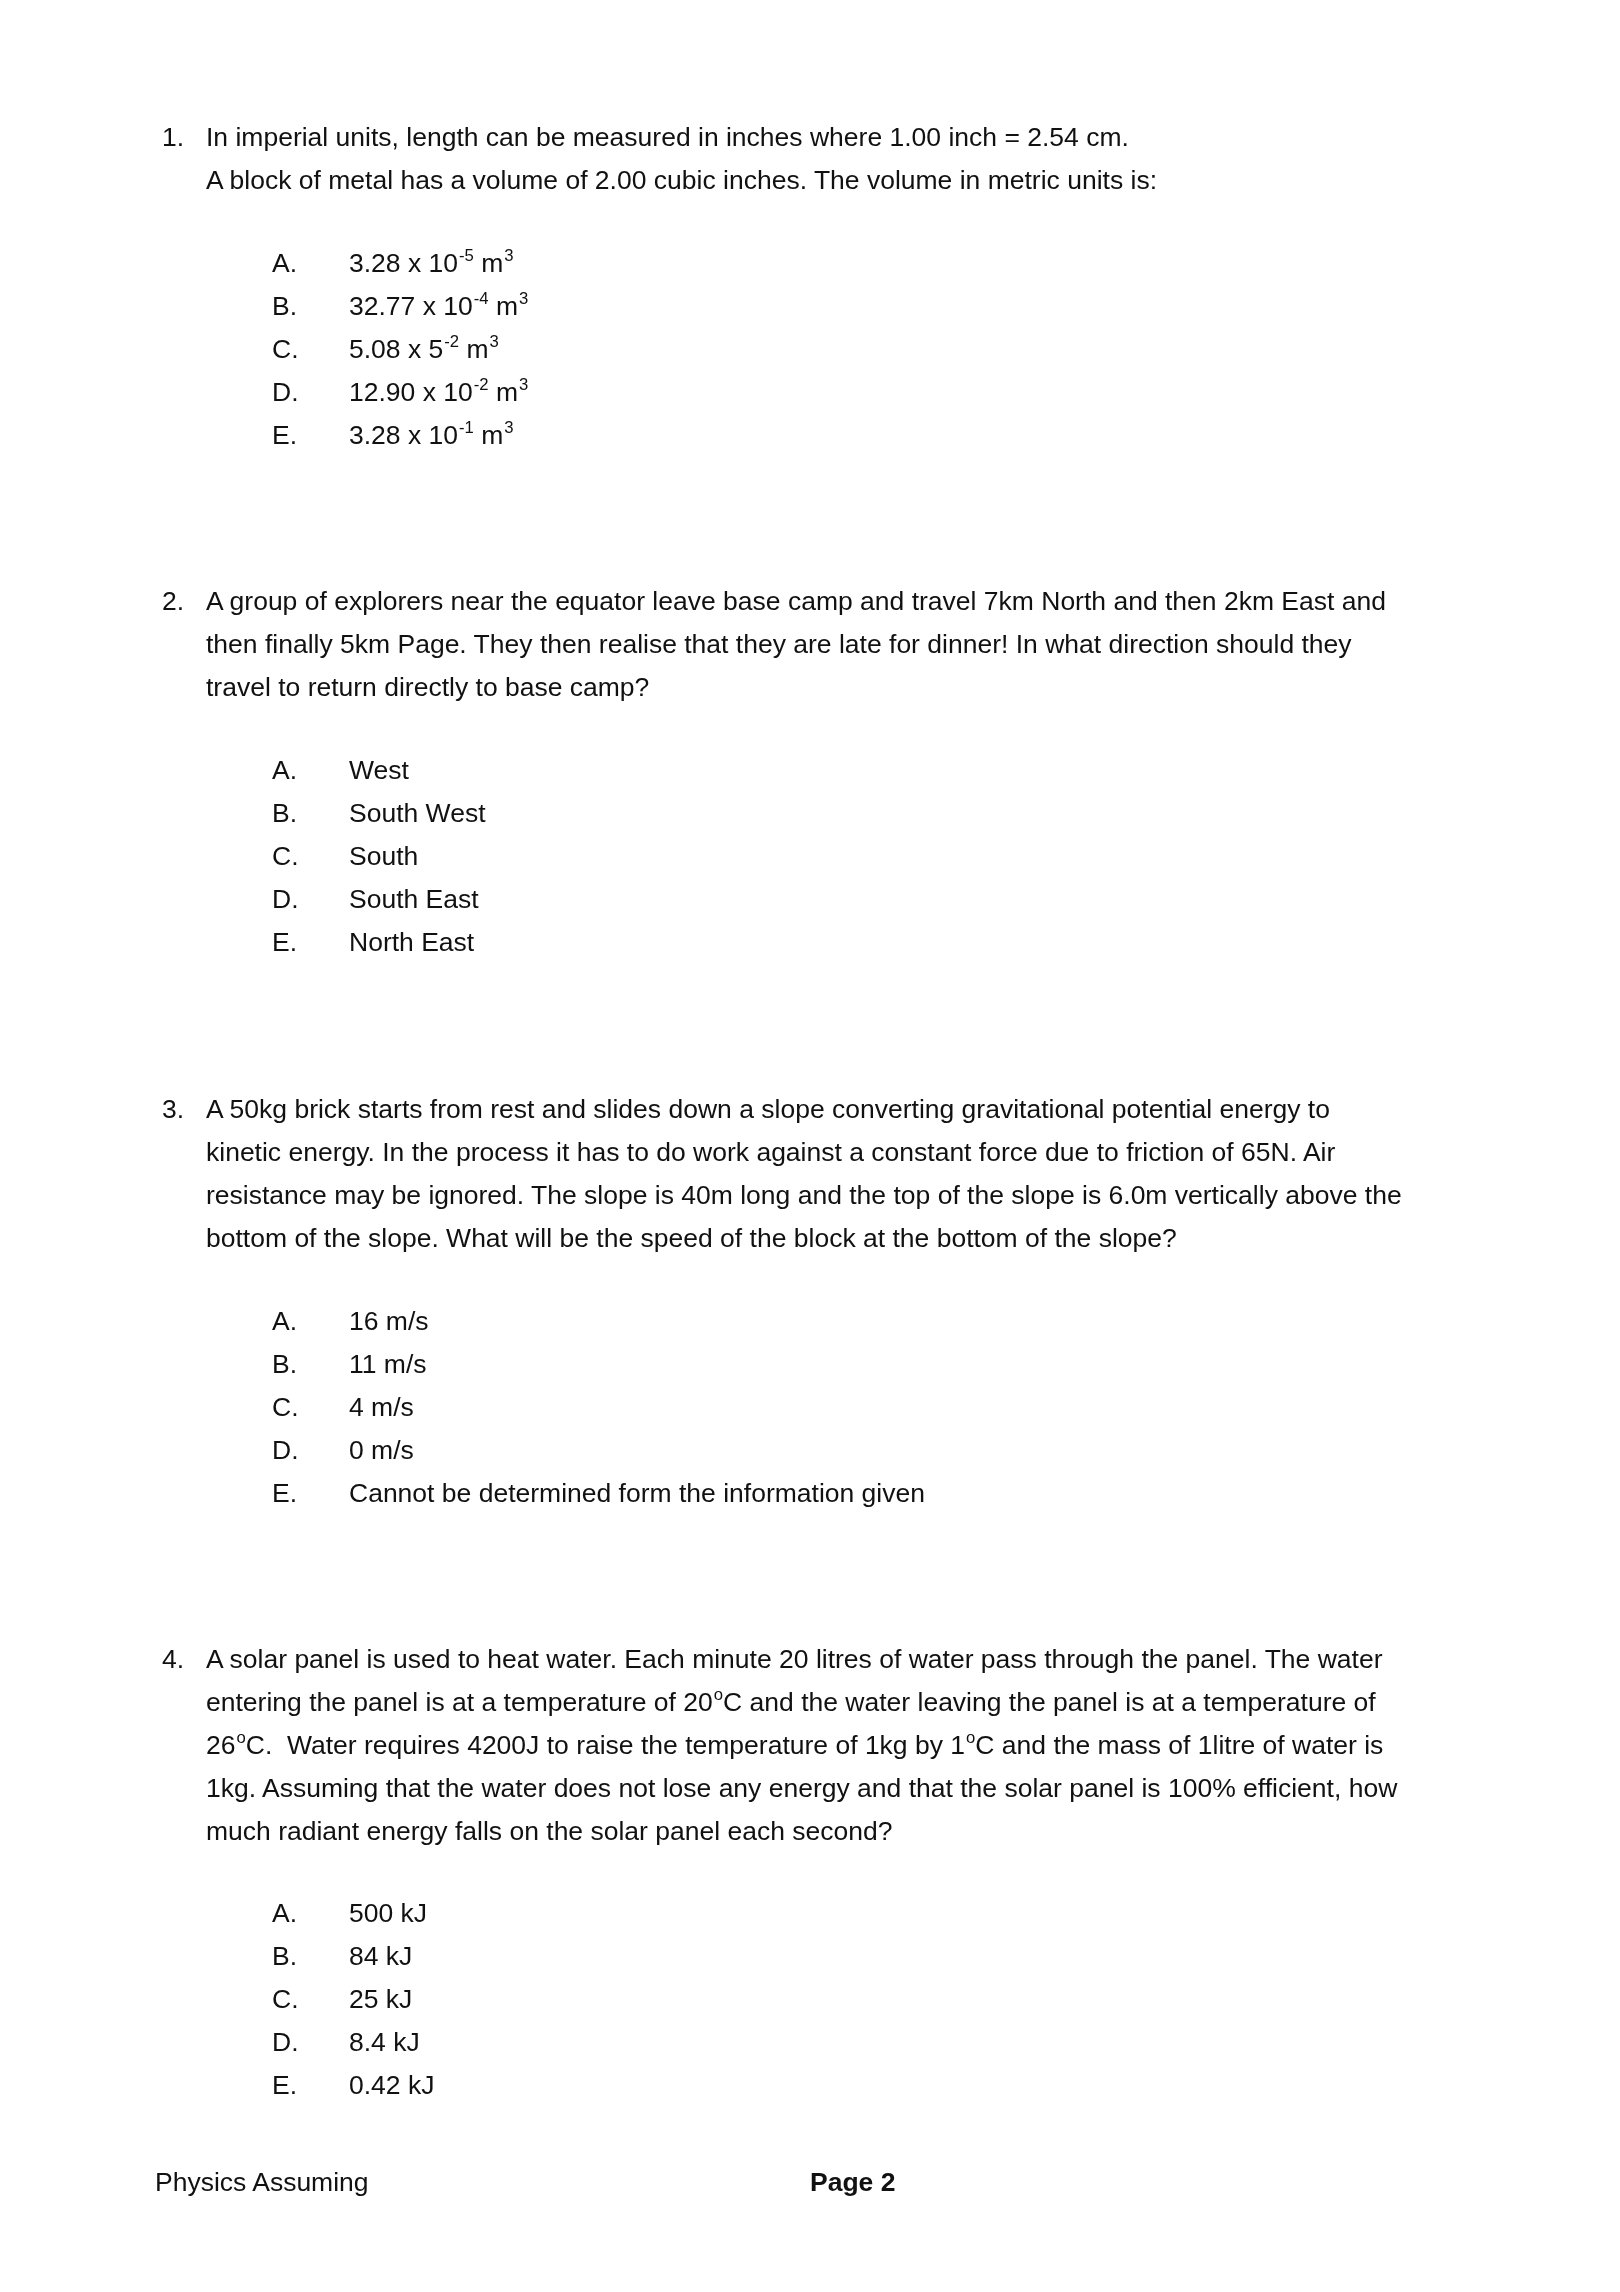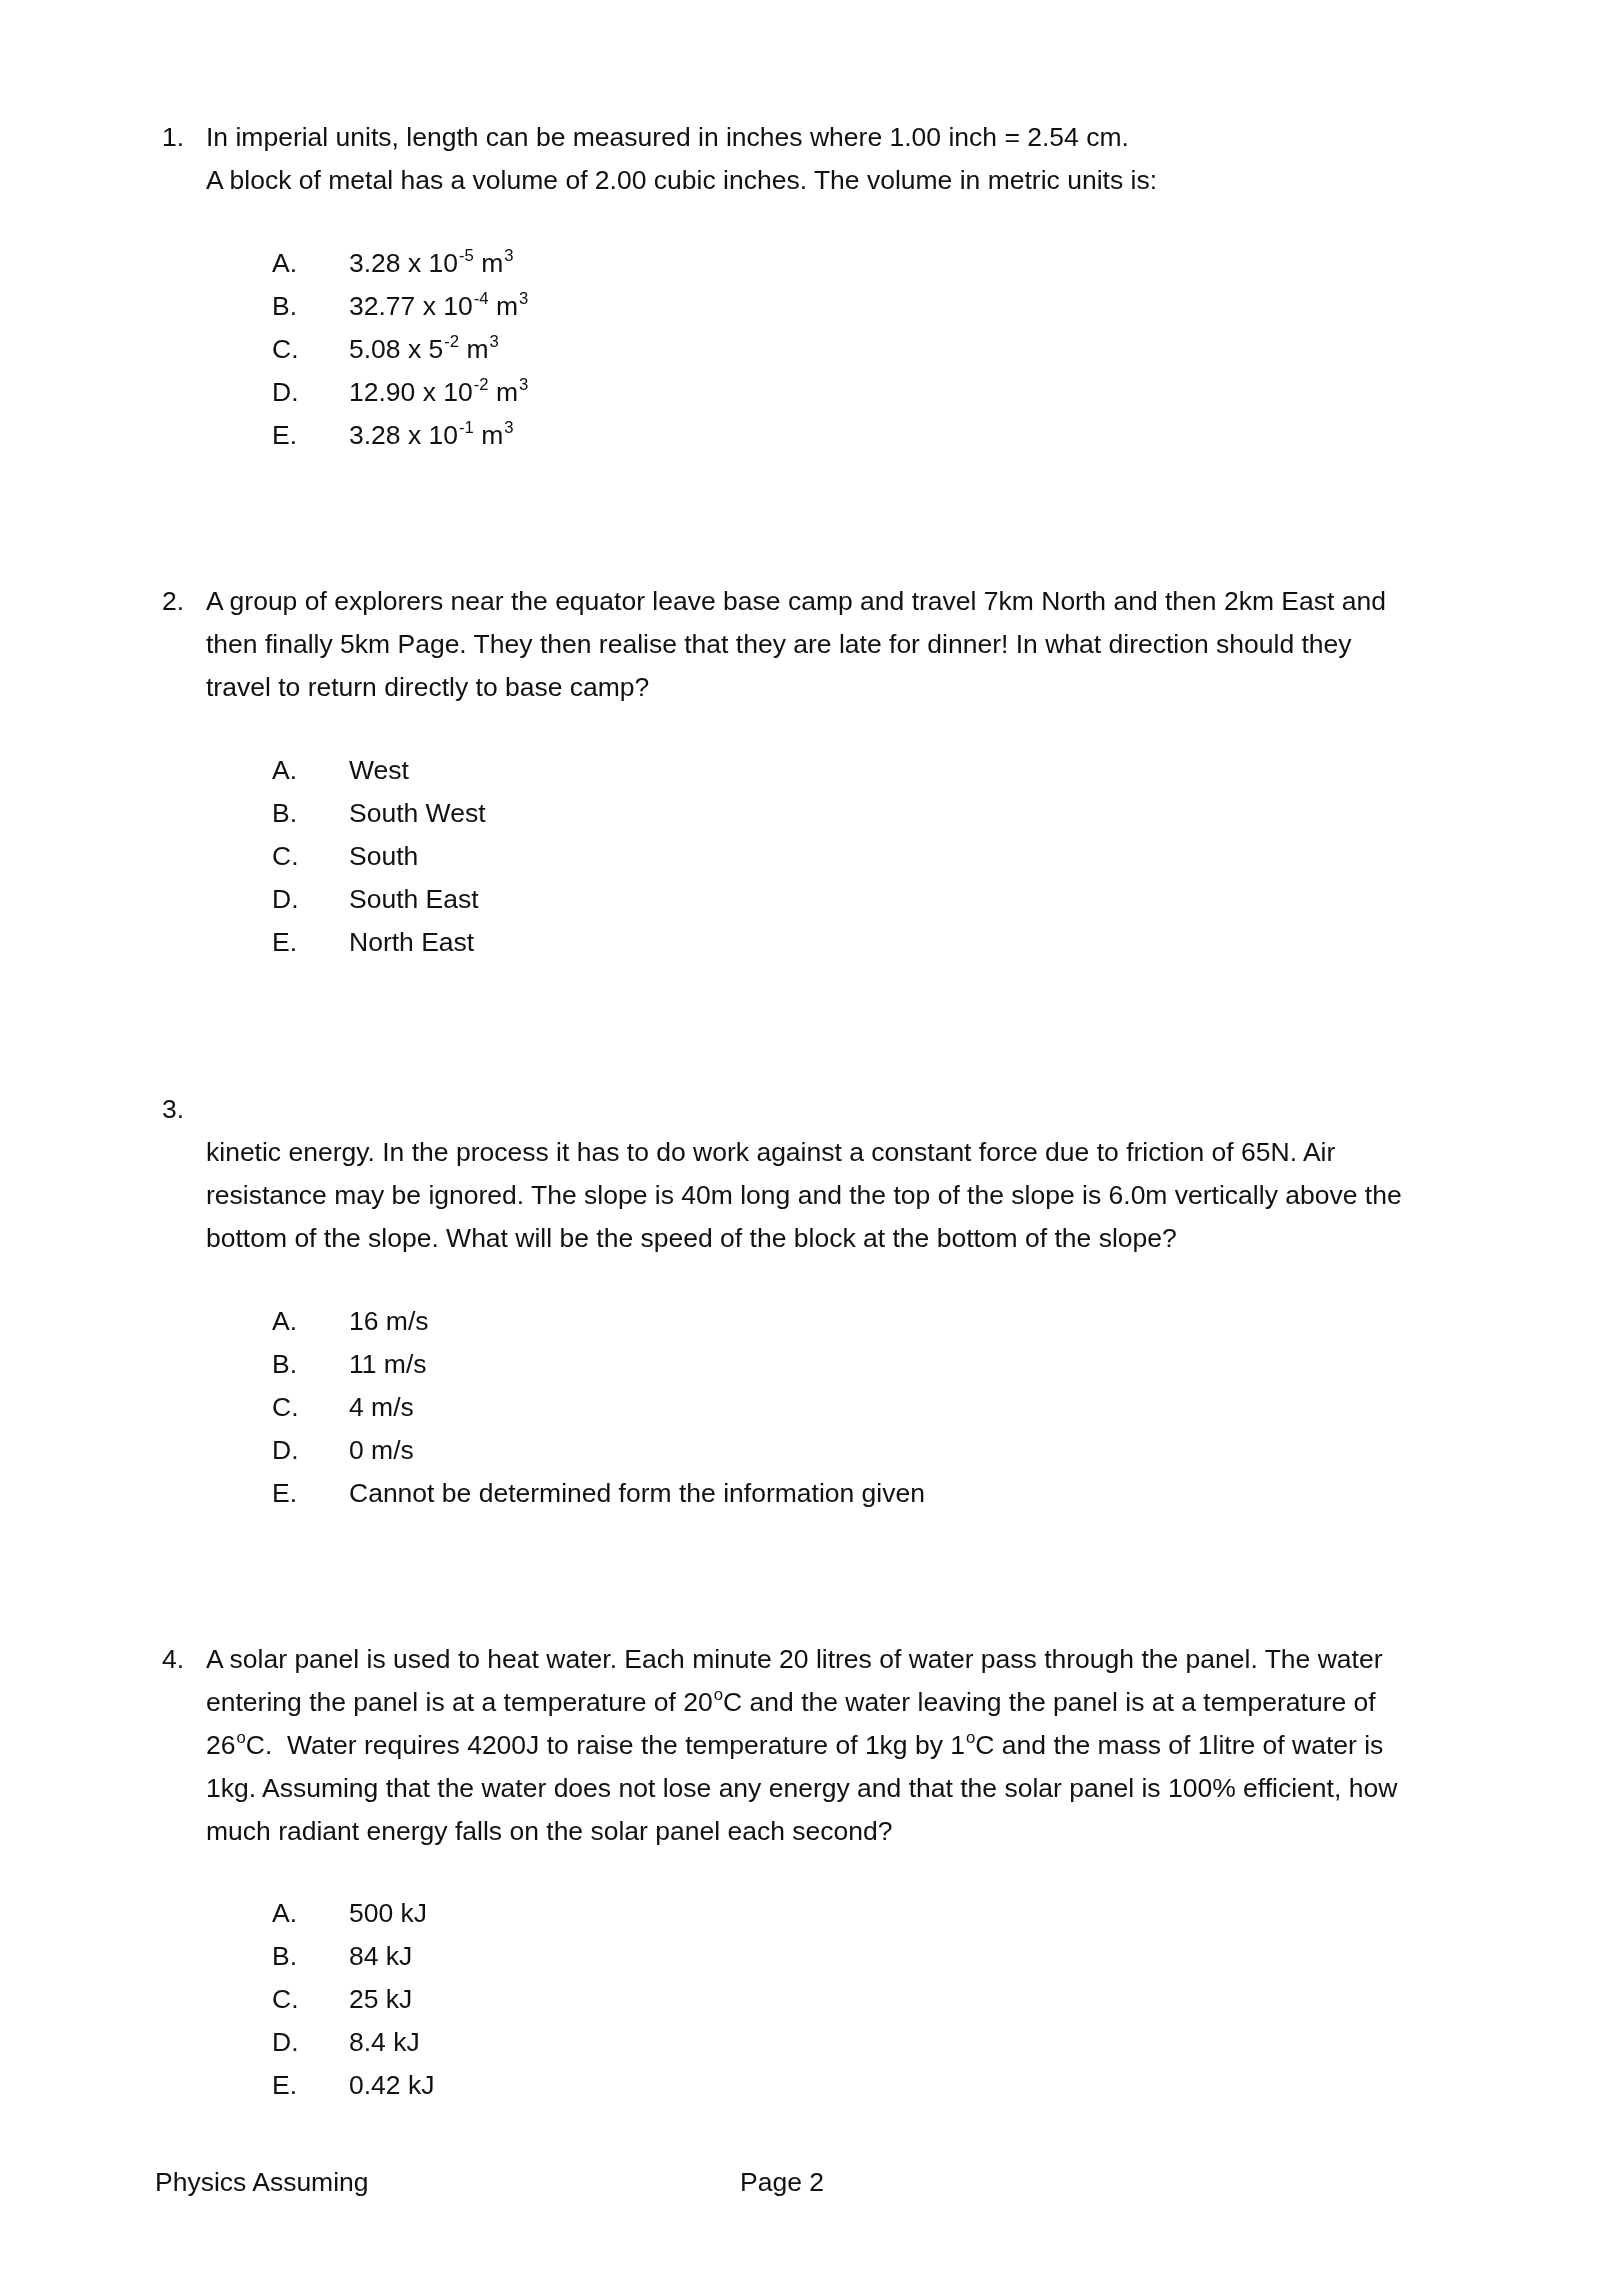--- a/index.html
+++ b/index.html
@@ -82,20 +82,21 @@
     </div>
   <div class="opt">
       <span class="ol">E.</span>
       <span class="ot">North East</span>
     </div>
 </div>
 
 <div class="q" style="top:1088px;">
   <div class="qline">
       <span class="qnum">3.</span>
+      <span class="qtext">A 50kg brick starts from rest and slides down a slope converting gravitational potential energy to</span>
     </div>
   <div class="qline">
       <span class="qtext">kinetic energy. In the process it has to do work against a constant force due to friction of 65N. Air</span>
     </div>
   <div class="qline">
       <span class="qtext">resistance may be ignored. The slope is 40m long and the top of the slope is 6.0m vertically above the</span>
     </div>
   <div class="qline">
       <span class="qtext">bottom of the slope. What will be the speed of the block at the bottom of the slope?</span>
     </div>
@@ -158,14 +159,14 @@
       <span class="ol">D.</span>
       <span class="ot">8.4 kJ</span>
     </div>
   <div class="opt">
       <span class="ol">E.</span>
       <span class="ot">0.42 kJ</span>
     </div>
 </div>
 
 <div class="footer" style="left:155px;">Physics Assuming</div>
-<div class="footer" style="left:740px;">Page 2</div>
+<div class="footer" style="left:810px;font-weight:bold;">Page 2</div>
 
 
 </body></html>

